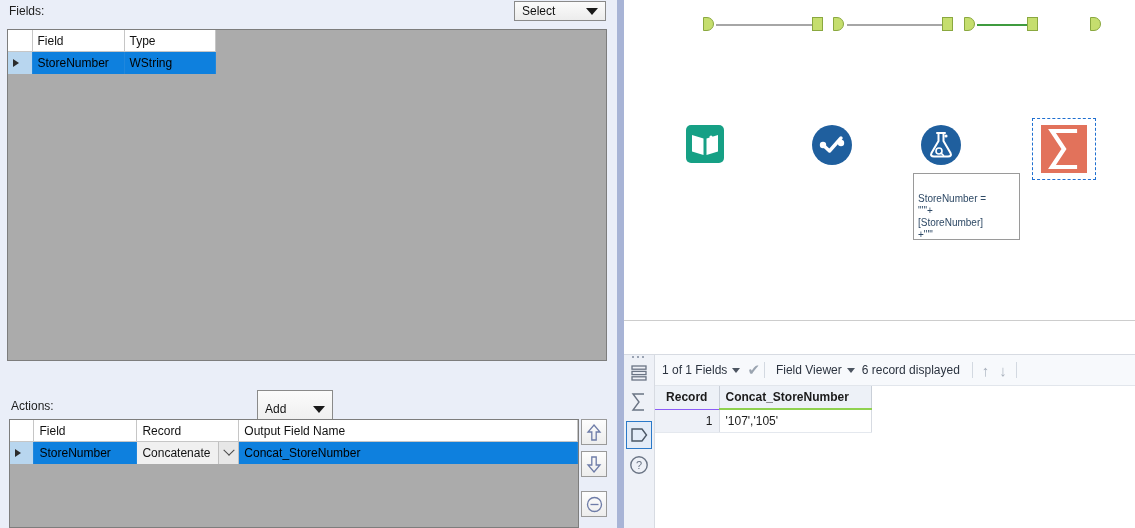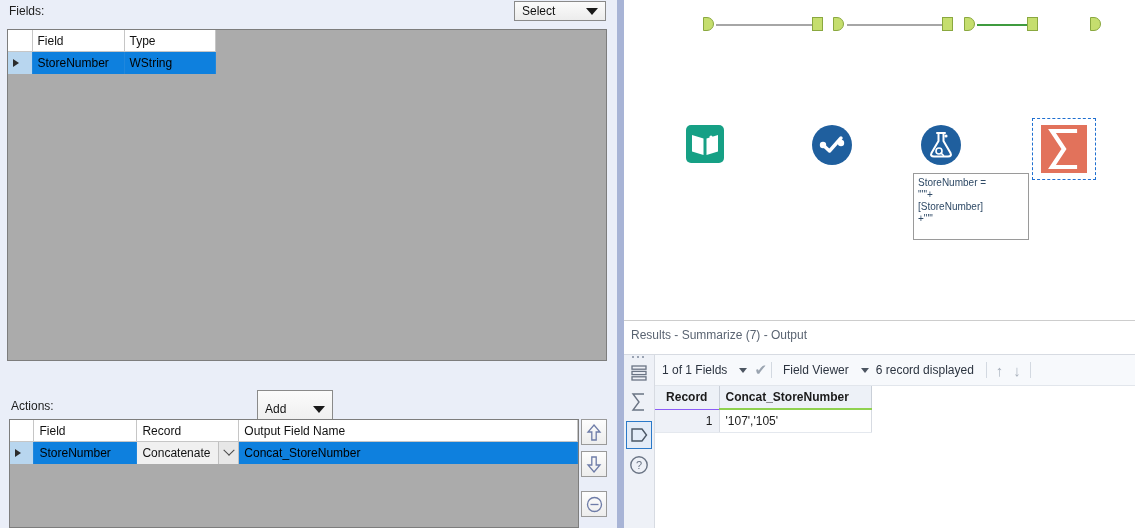--- a/index.html
+++ b/index.html
@@ -158,21 +158,21 @@
     background:
       radial-gradient(circle 1px at 2px 2px,#9aa3b2 99%,transparent 100%),
       radial-gradient(circle 1px at 7px 2px,#9aa3b2 99%,transparent 100%),
       radial-gradient(circle 1px at 12px 2px,#9aa3b2 99%,transparent 100%);
   }
   #res-toolbar{
     position:absolute;left:31px;top:0;right:0;height:30px;
     background:#f7f9fc;border-bottom:1px solid #e2e6ec;
     display:flex;align-items:center;font-size:12px;color:#2c3440;
   }
-  #res-toolbar .tb-item{display:flex;align-items:center;gap:12px;padding:0 7px;cursor:pointer;}
+  #res-toolbar .tb-item{display:flex;align-items:center;gap:5px;padding:0 7px;cursor:pointer;}
   .mini-caret{
     width:0;height:0;
     border-left:4px solid transparent;border-right:4px solid transparent;
     border-top:5px solid #4c5561;
   }
   .tb-sep{width:1px;height:16px;background:#d3d9e1;margin:0 4px;}
   .check-ico{color:#9aa4b0;font-size:15px;}
   .ar{color:#a9b2bd;font-size:15px;cursor:pointer;padding:0 5px;}
 
   
@@ -198,24 +198,24 @@
   .node{position:absolute;}
   .conn{position:absolute;height:2px;background:#a6a6a6;}
   .conn.green{background:#3f9b3f;}
   .plug{
     position:absolute;width:11px;height:14px;
     background:#c5de6e;border:1px solid #8aa83f;box-sizing:border-box;
   }
   .plug.out{border-radius:0 7px 7px 0;}
   .plug.in{border-radius:0;}
   #annot-box{
-    position:absolute;left:913px;top:173px;width:116px;height:67px;
+    position:absolute;left:913px;top:173px;width:107px;height:67px;
     background:#ffffff;border:1px solid #9a9a9a;box-sizing:border-box;
     font-size:10px;color:#2f4a66;line-height:12px;
-    padding:3px 4px;overflow:hidden;
+    padding:19px 4px;overflow:hidden;
     font-family:"Liberation Sans", sans-serif;
   }
   #sel-box{
     position:absolute;left:1032px;top:118px;width:64px;height:62px;
     border:1.5px dashed #1f6fd0;box-sizing:border-box;
   }
 </style>
 </head>
 <body>
 
@@ -367,21 +367,20 @@
 
 <div id="annot-box">
   <div>StoreNumber =</div>
   <div>"'"+</div>
   <div>[StoreNumber]</div>
   <div>+"'"</div>
 </div>
 
 <div id="results-pane">
 
-  <div id="results-title">Results - Summarize (7) - Output</div>
 
   <div id="results-body">
 
     <div id="res-sidebar">
       <div class="grip"></div>
 
       <div class="res-ico" id="ri-grid">
         <svg width="18" height="18" viewBox="0 0 18 18">
           <rect x="2" y="2" width="14" height="3.2" fill="none" stroke="#6a7484" stroke-width="1.3"></rect>
           <rect x="2" y="7.4" width="14" height="3.2" fill="none" stroke="#6a7484" stroke-width="1.3"></rect>

